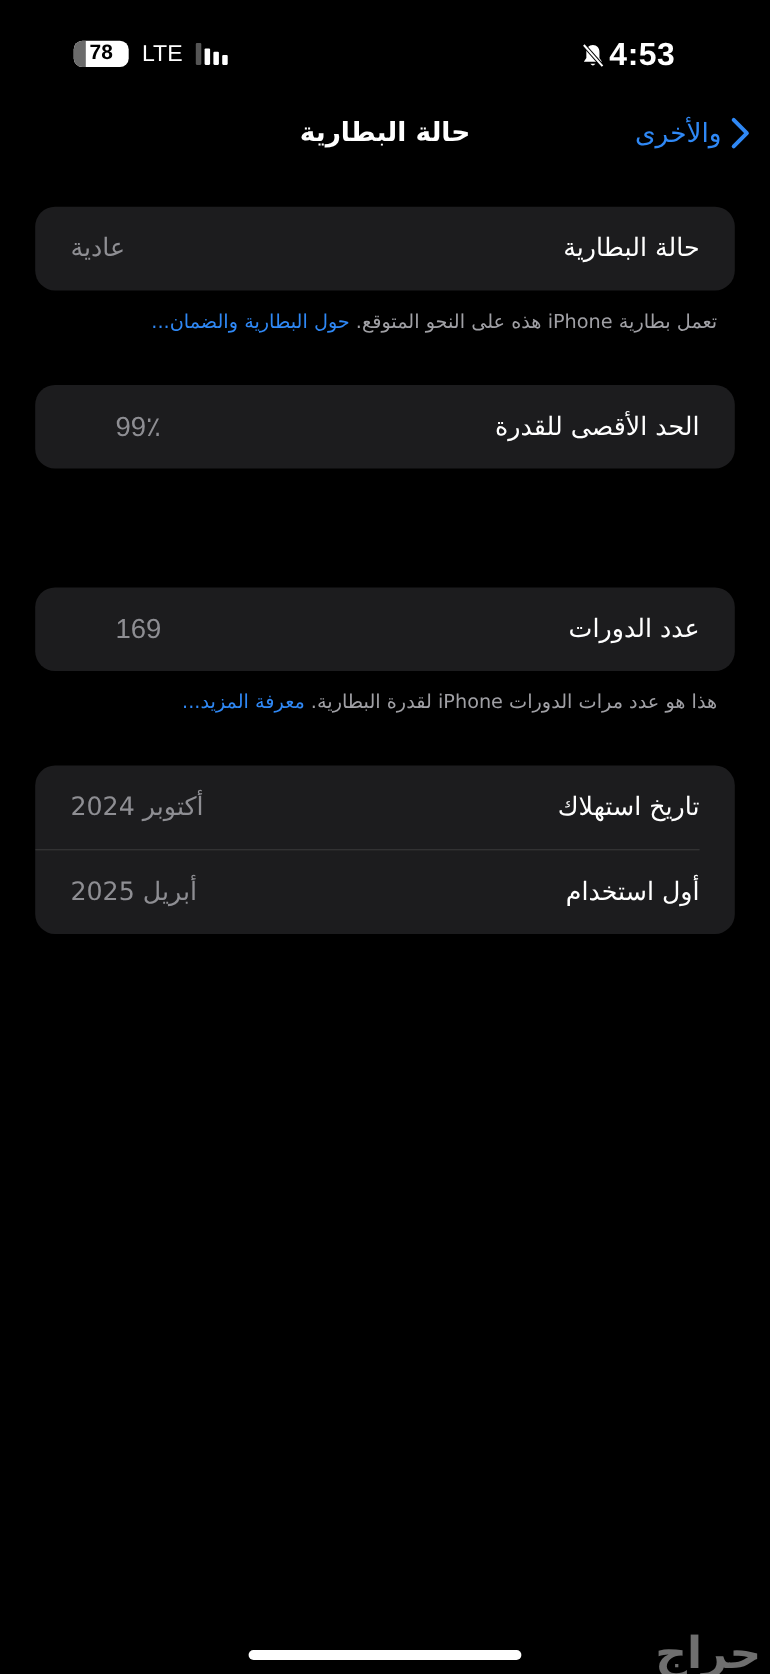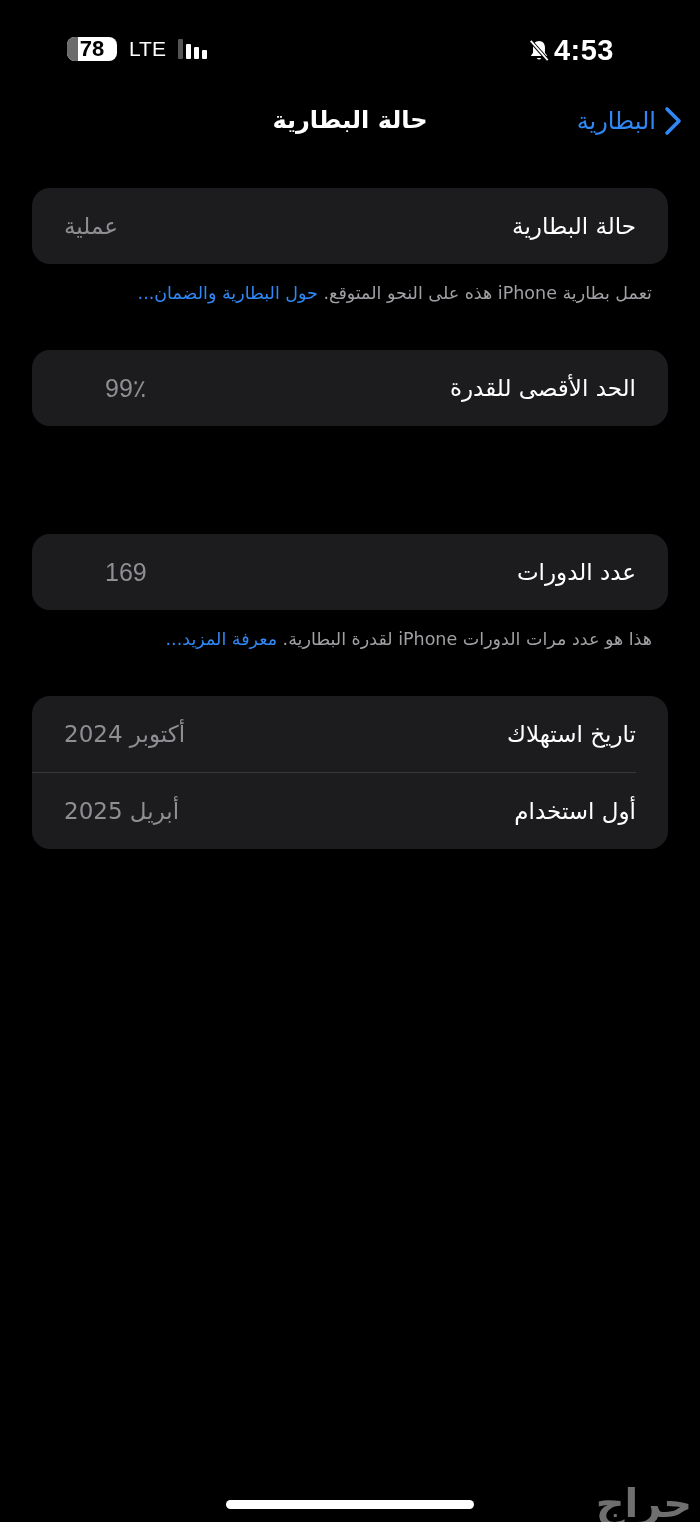--- a/index.html
+++ b/index.html
@@ -16,21 +16,21 @@
     direction: ltr;
   }
   .status-left { position: absolute; left: 62px; top: 7px; display: flex; align-items: center; gap: 12px; }
   .battery {
     position: relative; width: 50px; height: 24px; border-radius: 8px;
     background: #fff; display: flex; align-items: center; justify-content: center;
     overflow: hidden;
   }
   .battery .empty { position: absolute; left: 0; top: 0; bottom: 0; width: 11px; background: #6b6b6b; }
   .battery-wrap { position: relative; padding-left: 5px; }
-  .battery-text { position: relative; color: #000; font-weight: bold; font-size: 22px; font-family: "Liberation Sans", sans-serif; }
+  .battery-text { position: relative; color: #000; font-weight: bold; font-size: 19px; font-family: "Liberation Sans", sans-serif; }
   .network { font-family: "Liberation Sans", sans-serif; font-size: 21px; color: #fff; font-weight: 500; }
   .signal { display: flex; align-items: flex-end; gap: 3px; height: 20px; }
   .signal span { display: block; width: 5px; background: #fff; border-radius: 1px; }
   .signal span.dim { background: #555; }
 
   .status-right { position: absolute; right: 86px; top: 4px; display: flex; align-items: center; gap: 4px; }
   .bell { width: 22px; height: 24px; }
   .time { font-family: "Liberation Sans", sans-serif; font-size: 29px; font-weight: bold; color: #fff; letter-spacing: 0.5px; }
 
   
@@ -103,31 +103,31 @@
         <line x1="3" y1="2" x2="21.5" y2="23" stroke="#000" stroke-width="4"></line>
         <line x1="3" y1="2" x2="21.5" y2="23" stroke="#fff" stroke-width="2"></line>
       </svg>
       <span class="time">4:53</span>
     </div>
   </div>
 
   <div class="nav-bar">
     <div class="nav-title">حالة البطارية</div>
     <div class="back-button">
-      <span>البطارية</span>
+      <span>والأخرى</span>
       <svg viewBox="0 0 18 30">
         <polyline points="3,3 15,15 3,27" fill="none" stroke="#2f88f5" stroke-width="3.6" stroke-linecap="round" stroke-linejoin="round"></polyline>
       </svg>
     </div>
   </div>
 
   <div class="group" style="top:188px;">
     <div class="row">
       <span class="row-label">حالة البطارية</span>
-      <span class="row-value">عملية</span>
+      <span class="row-value">عادية</span>
     </div>
   </div>
   <div class="footer" style="top:278px;">
     <span>تعمل بطارية iPhone هذه على النحو المتوقع. </span><a>حول البطارية والضمان...</a>
   </div>
 
   <div class="group" style="top:350px;">
     <div class="row">
       <span class="row-label">الحد الأقصى للقدرة</span>
       <span class="row-value ltr">99٪</span>

